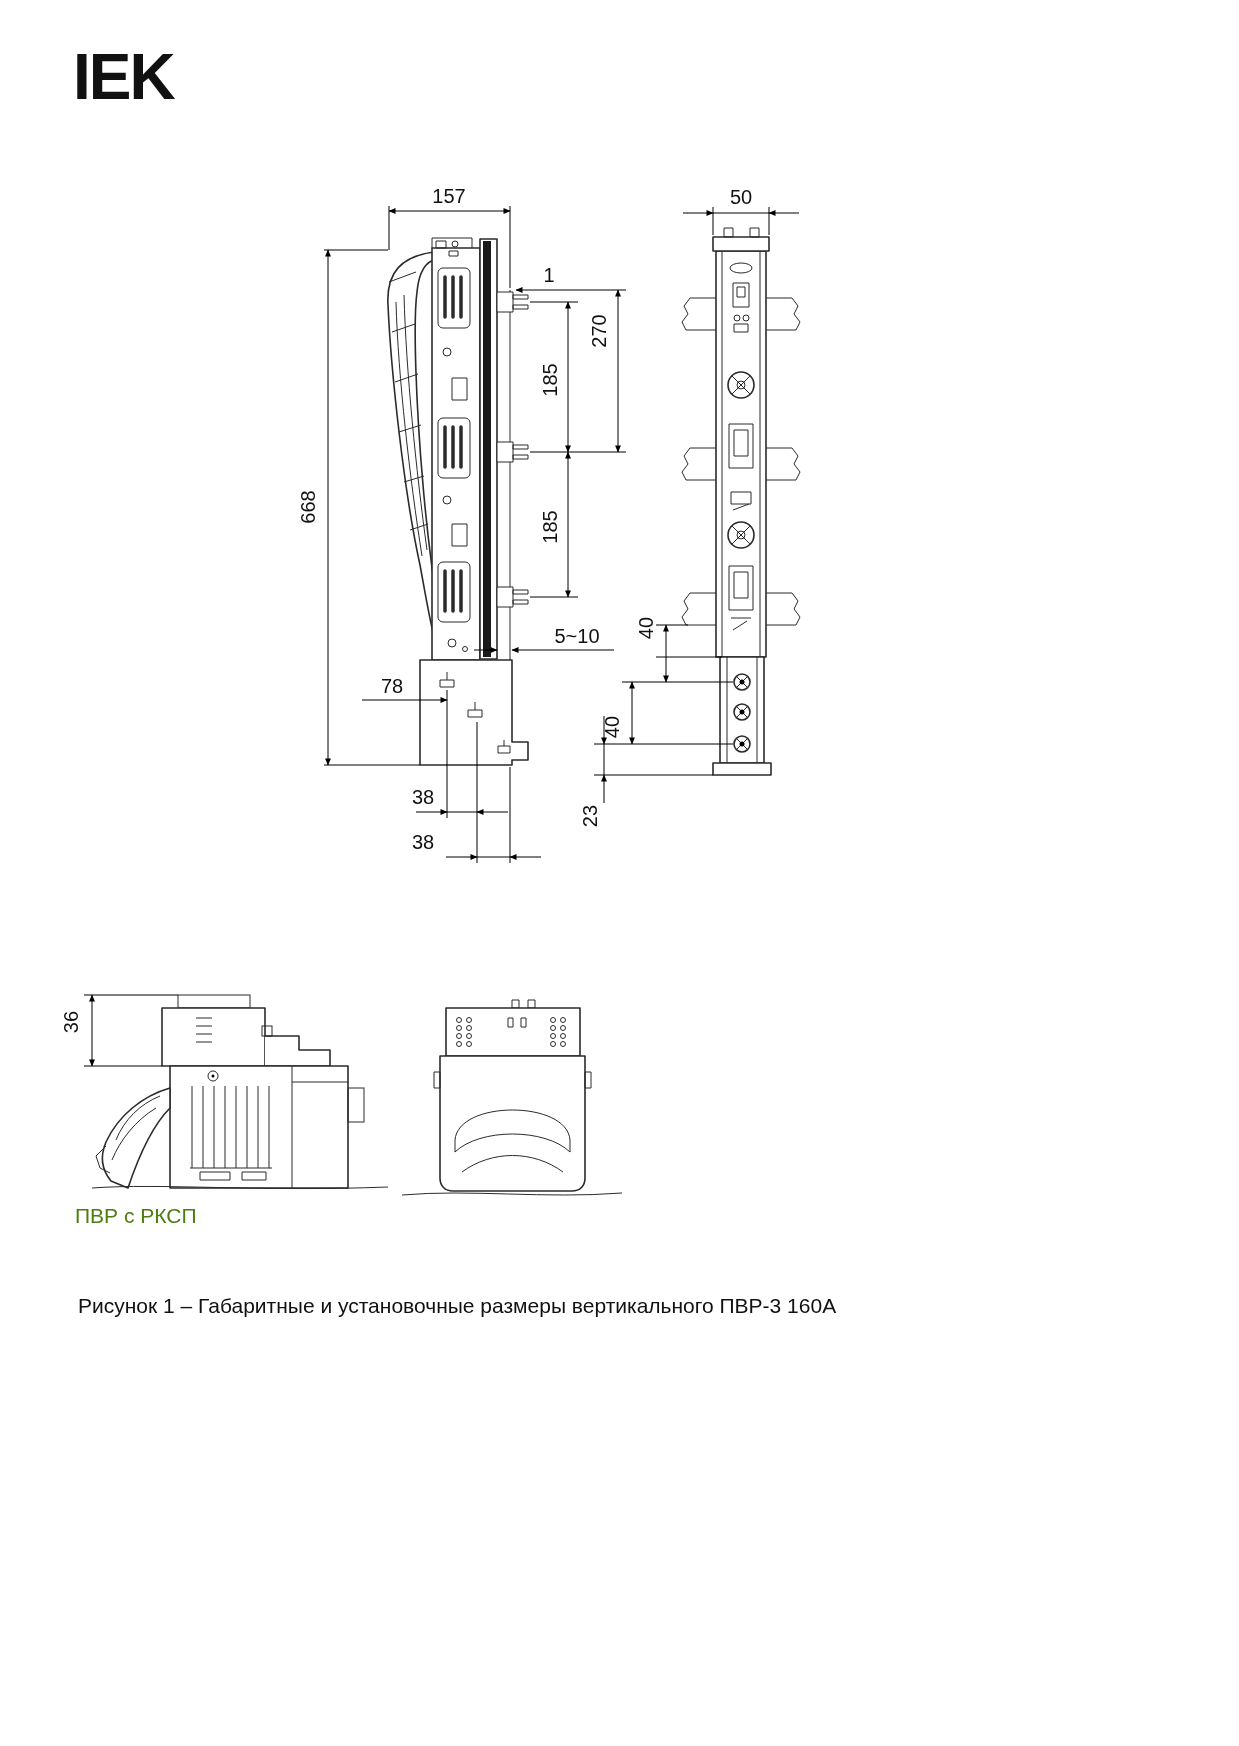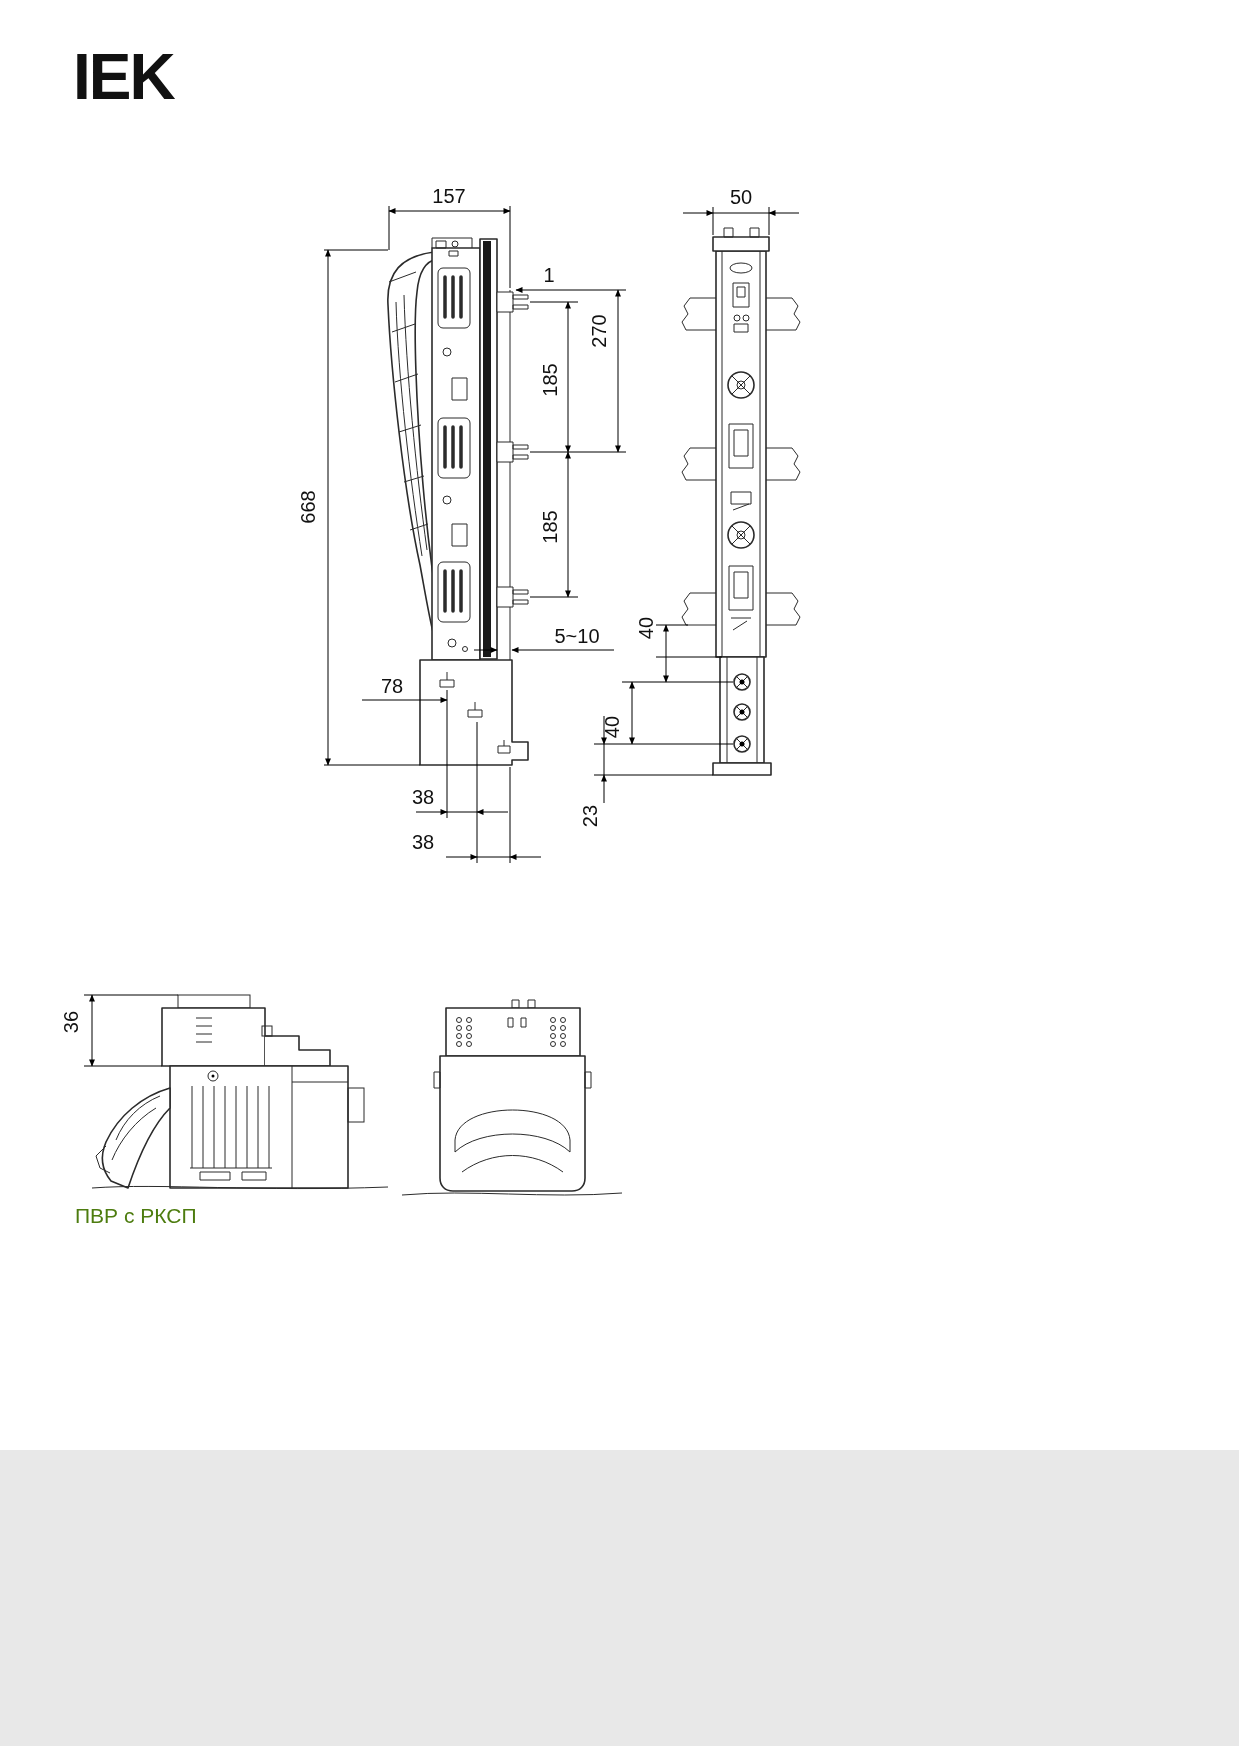--- a/index.html
+++ b/index.html
@@ -1,16 +1,16 @@
 <!DOCTYPE html>
 <html><head>
 <meta charset="utf-8">
 <style>
   html,body{margin:0;padding:0;background:#e8e8e8;}
-  .page{position:relative;width:1239px;height:1450px;background:#fff;margin:0 auto;overflow:hidden;
+  .page{position:relative;width:1239px;height:1746px;background:#fff;margin:0 auto;overflow:hidden;
         font-family:"Liberation Sans",sans-serif;color:#111;}
   .logo{position:absolute;left:73px;top:40px;font-size:64px;font-weight:900;letter-spacing:-2px;color:#111;}
   .sublabel{position:absolute;left:75px;top:1204px;font-size:21px;color:#4d7c0f;}
   .caption{position:absolute;left:78px;top:1294px;font-size:21px;color:#111;}
   svg{position:absolute;left:0;top:0;}
   .olf{fill:#fff;stroke:#2b2b2b;stroke-width:1.6;stroke-linejoin:round;}
   .tl{fill:none;stroke:#2b2b2b;stroke-width:1;}
   .tlf{fill:#fff;stroke:#2b2b2b;stroke-width:1;}
   .slot{fill:none;stroke:#2b2b2b;stroke-width:3.5;stroke-linecap:round;}
   .dim{stroke:#000;stroke-width:1;fill:none;}
@@ -213,13 +213,14 @@
       </g>
       <path class="olf" d="M440 1056 H585 V1178 C585 1186 580 1191 572 1191 H453 C445 1191 440 1186 440 1178 Z"></path>
       <path class="tl" d="M434 1072 h6 v16 h-6 z M585 1072 h6 v16 h-6 z"></path>
       <path class="tl" d="M455 1140 C458 1100 567 1100 570 1140 L570 1152 C545 1128 480 1128 455 1152 Z"></path>
       <path class="tl" d="M462 1172 C492 1150 533 1150 563 1172"></path>
       <path class="tl" d="M402 1195 C470 1189 545 1199 622 1193"></path>
     </g>
   </svg>
 
   <div class="sublabel">ПВР с РКСП</div>
+  <div class="caption">Рисунок 1 – Габаритные и установочные размеры вертикального ПВР-3 160А</div>
 </div>
 
 </body></html>

